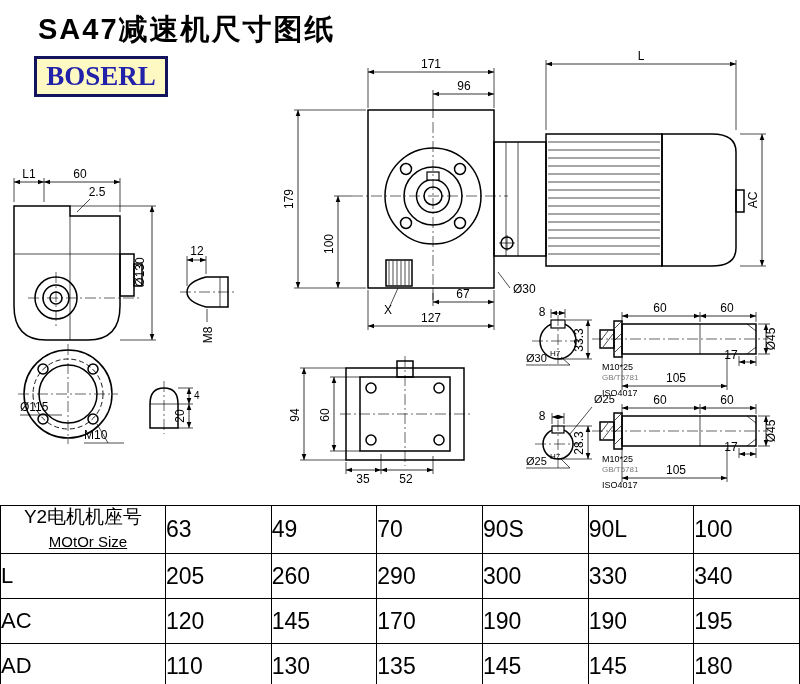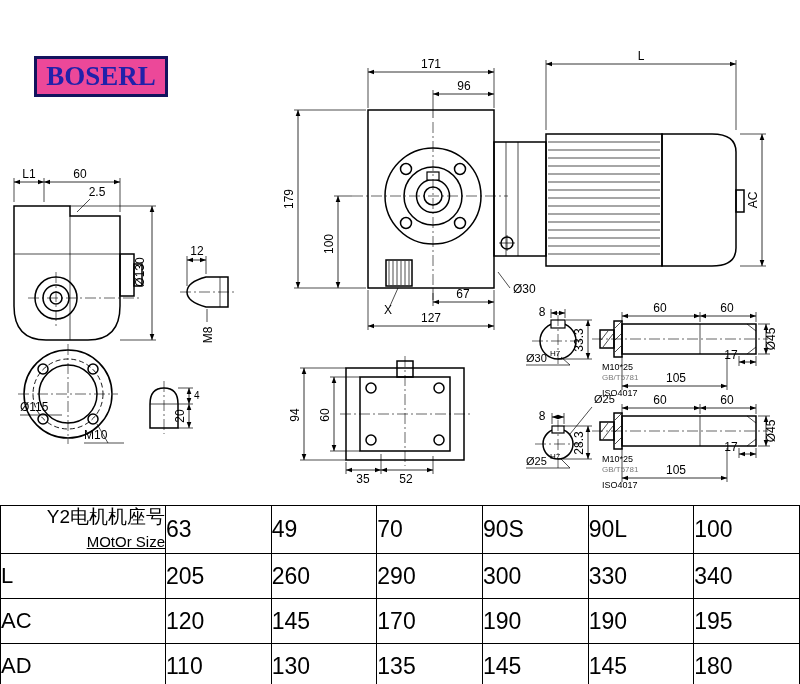--- a/index.html
+++ b/index.html
@@ -2,49 +2,50 @@
 <html><head>
 <meta charset="utf-8">
 <style>
   *{margin:0;padding:0;box-sizing:border-box}
   html,body{background:#fff}
   #page{position:relative;width:800px;height:684px;background:#fff;overflow:hidden;
         font-family:"Liberation Sans","DejaVu Sans",sans-serif;color:#000}
   #title{position:absolute;left:38px;top:10px;font-size:29px;font-weight:bold;letter-spacing:2px;z-index:3}
   #logo{position:absolute;left:34px;top:56px;width:134px;height:41px;border:3px solid #13135e;
         display:flex;align-items:center;justify-content:center;z-index:3;
-        font-family:"Liberation Serif","DejaVu Serif",serif;font-weight:bold;font-size:27px;color:#2121aa;background:#ec4899}
+        font-family:"Liberation Serif","DejaVu Serif",serif;font-weight:bold;font-size:27px;color:#2121aa;background:#fef9c3}
   svg#drawing{position:absolute;left:0;top:0;z-index:1}
   
   .o{fill:none;stroke:#000;stroke-width:1.5}
   .t{fill:none;stroke:#000;stroke-width:0.7}
   .d{fill:none;stroke:#000;stroke-width:0.8;marker-start:url(#ms);marker-end:url(#me)}
   .cl{fill:none;stroke:#000;stroke-width:0.6;stroke-dasharray:11 3 2 3}
   .hdash{fill:none;stroke:#000;stroke-width:0.9;stroke-dasharray:5 3}
   .wf{fill:#fff;stroke:#000;stroke-width:1.2}
   svg text{font-family:"Liberation Sans","DejaVu Sans",sans-serif;fill:#000}
   .lb{font-size:12px;text-anchor:middle}
   .st{text-anchor:start}
   .gray{fill:#7a7a7a}
   
   #dim-table{position:absolute;left:0;top:505px;width:800px;height:179px;z-index:2;
              border-collapse:collapse;table-layout:fixed;background:#fff}
   #dim-table tr{height:45px}
   #dim-table td{border:1.5px solid #000;text-align:left;vertical-align:middle;font-size:23px}
   #dim-table td.rowhead{font-size:22px}
-  #dim-table td.corner{text-align:right;}
+  #dim-table td.corner{text-align:center;}
   .cn{font-size:19px;line-height:21px}
   .en{font-size:15px;line-height:19px;font-family:Liberation Sans, sans-serif;
       text-decoration:underline;padding-left:10px}
 </style>
 </head>
 <body>
 
 <div id="page">
 
+  <div id="title">SA47减速机尺寸图纸</div>
   <div id="logo">
     <span>BOSERL</span>
   </div>
 
   <svg id="drawing" width="800" height="505" viewBox="0 0 800 505">
     <defs>
       <marker id="me" viewBox="0 0 10 10" refX="9" refY="5" markerWidth="9" markerHeight="9" orient="auto">
         <path d="M0,1.5 L9,5 L0,8.5 z" fill="#000"></path>
       </marker>
       <marker id="ms" viewBox="0 0 10 10" refX="1" refY="5" markerWidth="9" markerHeight="9" orient="auto">

